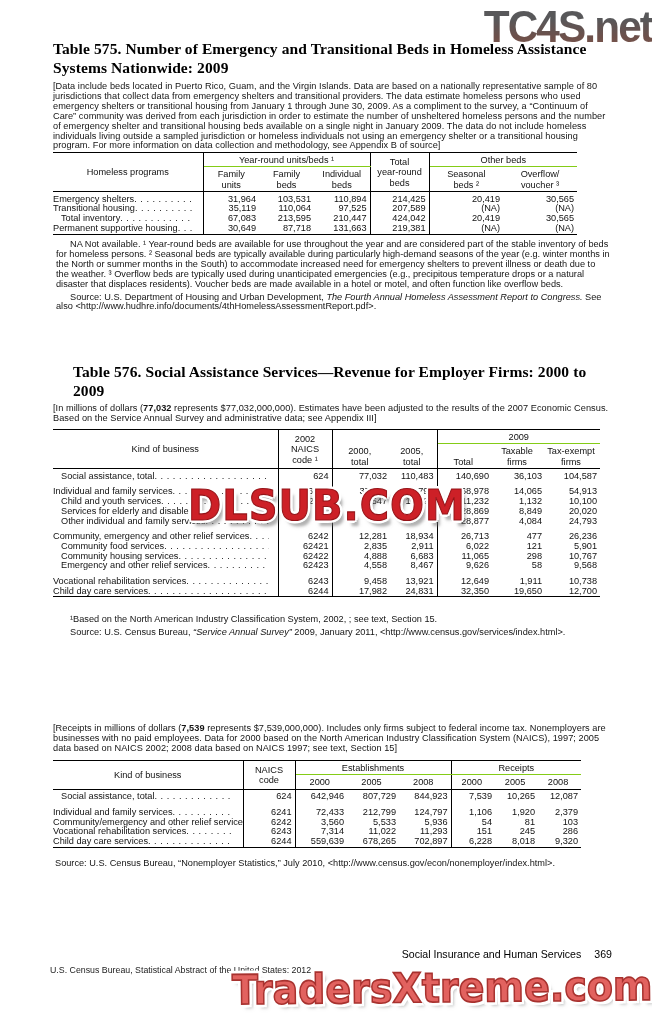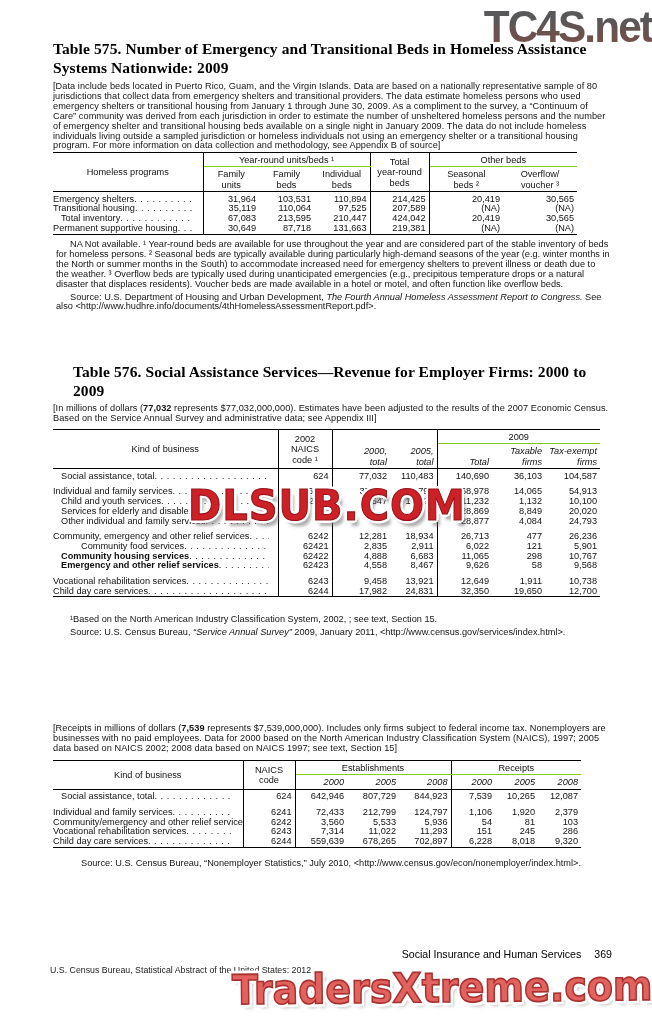--- a/index.html
+++ b/index.html
@@ -22,21 +22,21 @@
   .notes .it{font-style:italic;}
 
   
   table.tbl{border-collapse:collapse;table-layout:fixed;border-top:1.5px solid #000;
             border-bottom:1.5px solid #000;font-size:9.2px;color:#111;}
   .tbl th,.tbl td{padding:0;font-weight:normal;}
   .tbl thead th{line-height:10.4px;padding:2px 0 1px 0;vertical-align:bottom;}
   .tbl thead th:not(.hg){border-bottom:1px solid #000;}
   .hg{text-align:center;border-bottom:1px solid #84cc16;}
   .hc{text-align:center;vertical-align:middle !important;}
-  .hn{text-align:right;padding-right:3px !important;font-style:italic;}
+  .hn{text-align:center;padding-right:3px !important;}
   .pre{white-space:pre-line;}
   .vr{border-right:1px solid #000;}
   .tbl td.num{text-align:right;padding-right:3px;line-height:9.7px;white-space:nowrap;}
   .tbl td.lbl{line-height:9.7px;}
   .lw{display:flex;align-items:baseline;overflow:hidden;padding-right:9px;}
   .lw .txt{white-space:nowrap;}
   .leader{flex:1;min-width:0;overflow:hidden;white-space:nowrap;}
   .leader::before{content:" . . . . . . . . . . . . . . . . . . . . . . . . . . . . . . . . . . . . . . . . . . . . . . . . . . . . . . . .";letter-spacing:.5px;}
   tr.sp td{height:6px;line-height:6px;}
   tr.b{font-weight:bold;}
@@ -308,49 +308,49 @@
           <td class="num vr">6242</td>
           <td class="num">12,281</td>
           <td class="num vr">18,934</td>
           <td class="num">26,713</td>
           <td class="num">477</td>
           <td class="num">26,236</td>
         </tr>
         <tr>
           <td class="lbl vr">
             <div class="lw">
-              <span class="txt" style="padding-left: 8px; margin-left: 20px;">Community food services</span>
+              <span class="txt" style="padding-left: 8px;">Community food services</span>
               <span class="leader"></span>
             </div>
           </td>
           <td class="num vr">62421</td>
           <td class="num">2,835</td>
           <td class="num vr">2,911</td>
           <td class="num">6,022</td>
           <td class="num">121</td>
           <td class="num">5,901</td>
         </tr>
         <tr>
           <td class="lbl vr">
             <div class="lw">
-              <span class="txt" style="padding-left: 8px; font-weight: bold;">Community housing services</span>
+              <span class="txt" style="padding-left: 8px;">Community housing services</span>
               <span class="leader"></span>
             </div>
           </td>
           <td class="num vr">62422</td>
           <td class="num">4,888</td>
           <td class="num vr">6,683</td>
           <td class="num">11,065</td>
           <td class="num">298</td>
           <td class="num">10,767</td>
         </tr>
         <tr>
           <td class="lbl vr">
             <div class="lw">
-              <span class="txt" style="padding-left: 8px; font-weight: bold;">Emergency and other relief services</span>
+              <span class="txt" style="padding-left: 8px;">Emergency and other relief services</span>
               <span class="leader"></span>
             </div>
           </td>
           <td class="num vr">62423</td>
           <td class="num">4,558</td>
           <td class="num vr">8,467</td>
           <td class="num">9,626</td>
           <td class="num">58</td>
           <td class="num">9,568</td>
         </tr>
@@ -512,21 +512,21 @@
           <td class="num">559,639</td>
           <td class="num">678,265</td>
           <td class="num vr">702,897</td>
           <td class="num">6,228</td>
           <td class="num">8,018</td>
           <td class="num">9,320</td>
         </tr>
       </tbody>
   </table>
 
-  <div class="abs notes" style="left:64px;top:856px;width:560px;">
+  <div class="abs notes" style="left:38px;top:856px;width:560px;">
     <p>Source: U.S. Census Bureau, “Nonemployer Statistics,” July 2010, &lt;http://www.census.gov/econ/nonemployer/index.html&gt;.</p>
   </div>
 
   <div class="abs foot-head" style="top:948px;right:40px;"><span>Social Insurance and Human Services</span><span class="pg">369</span></div>
 
   <div class="abs credit" style="left:50px;top:965px;">U.S. Census Bureau, Statistical Abstract of the United States: 2012</div>
 
   <div class="abs wm wm-tc4s">TC4S.net</div>
   <div class="abs wm wm-dlsub">DLSUB.COM</div>
   <div class="abs wm wm-traders">TradersXtreme.com</div>

